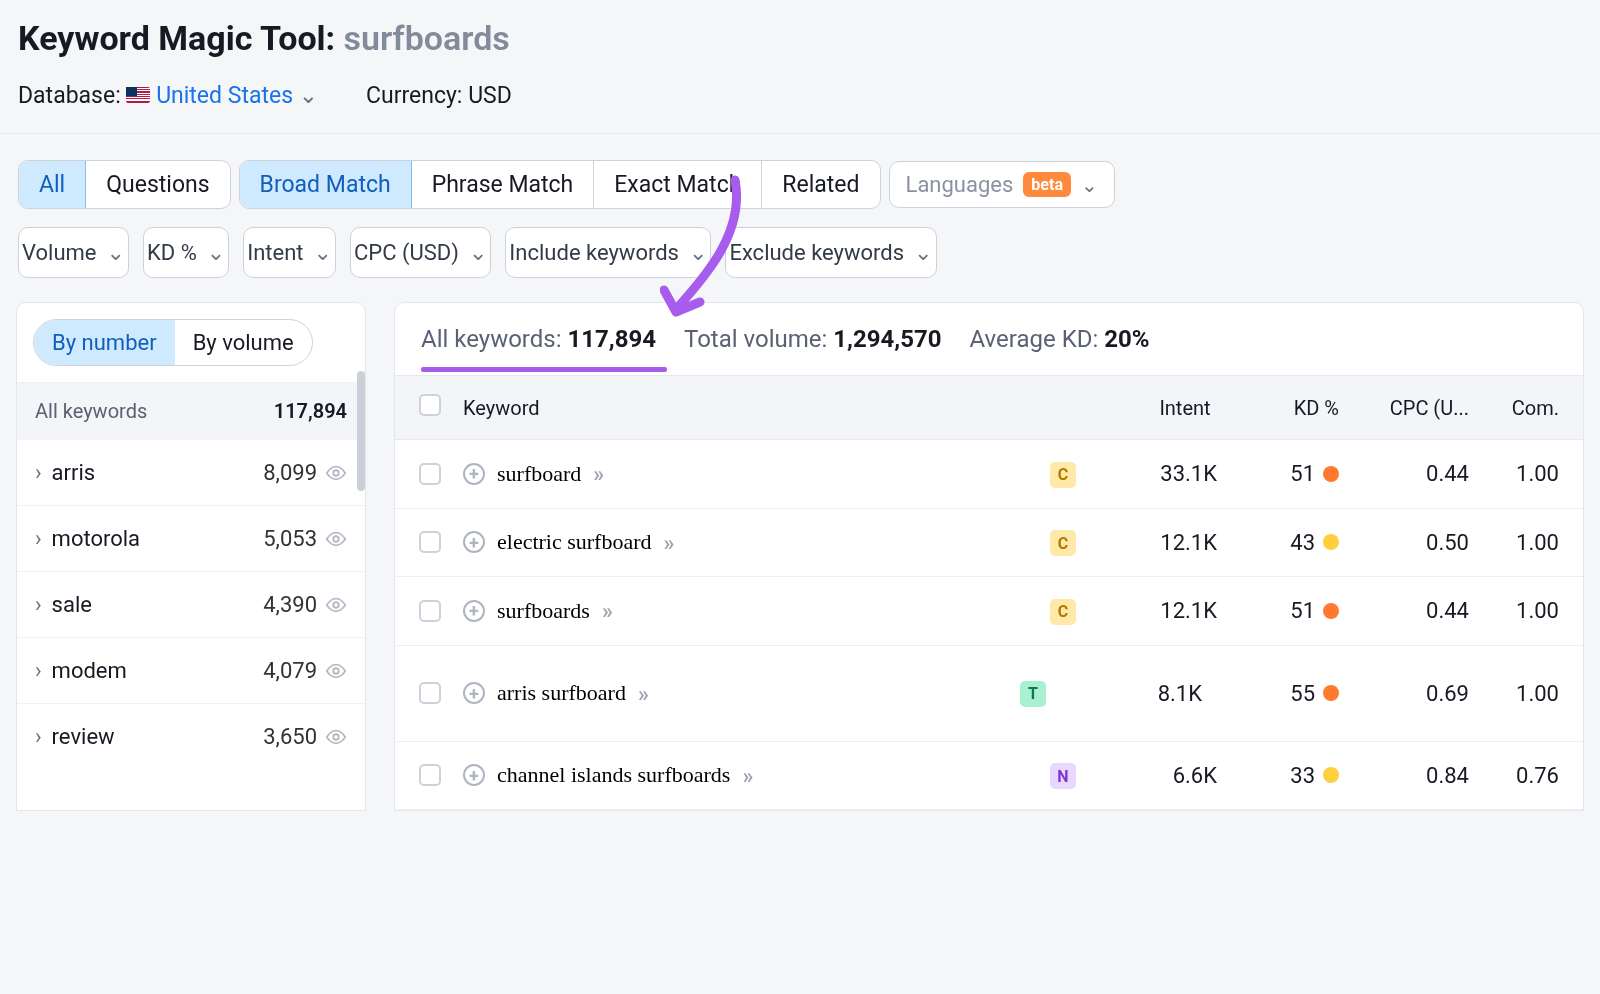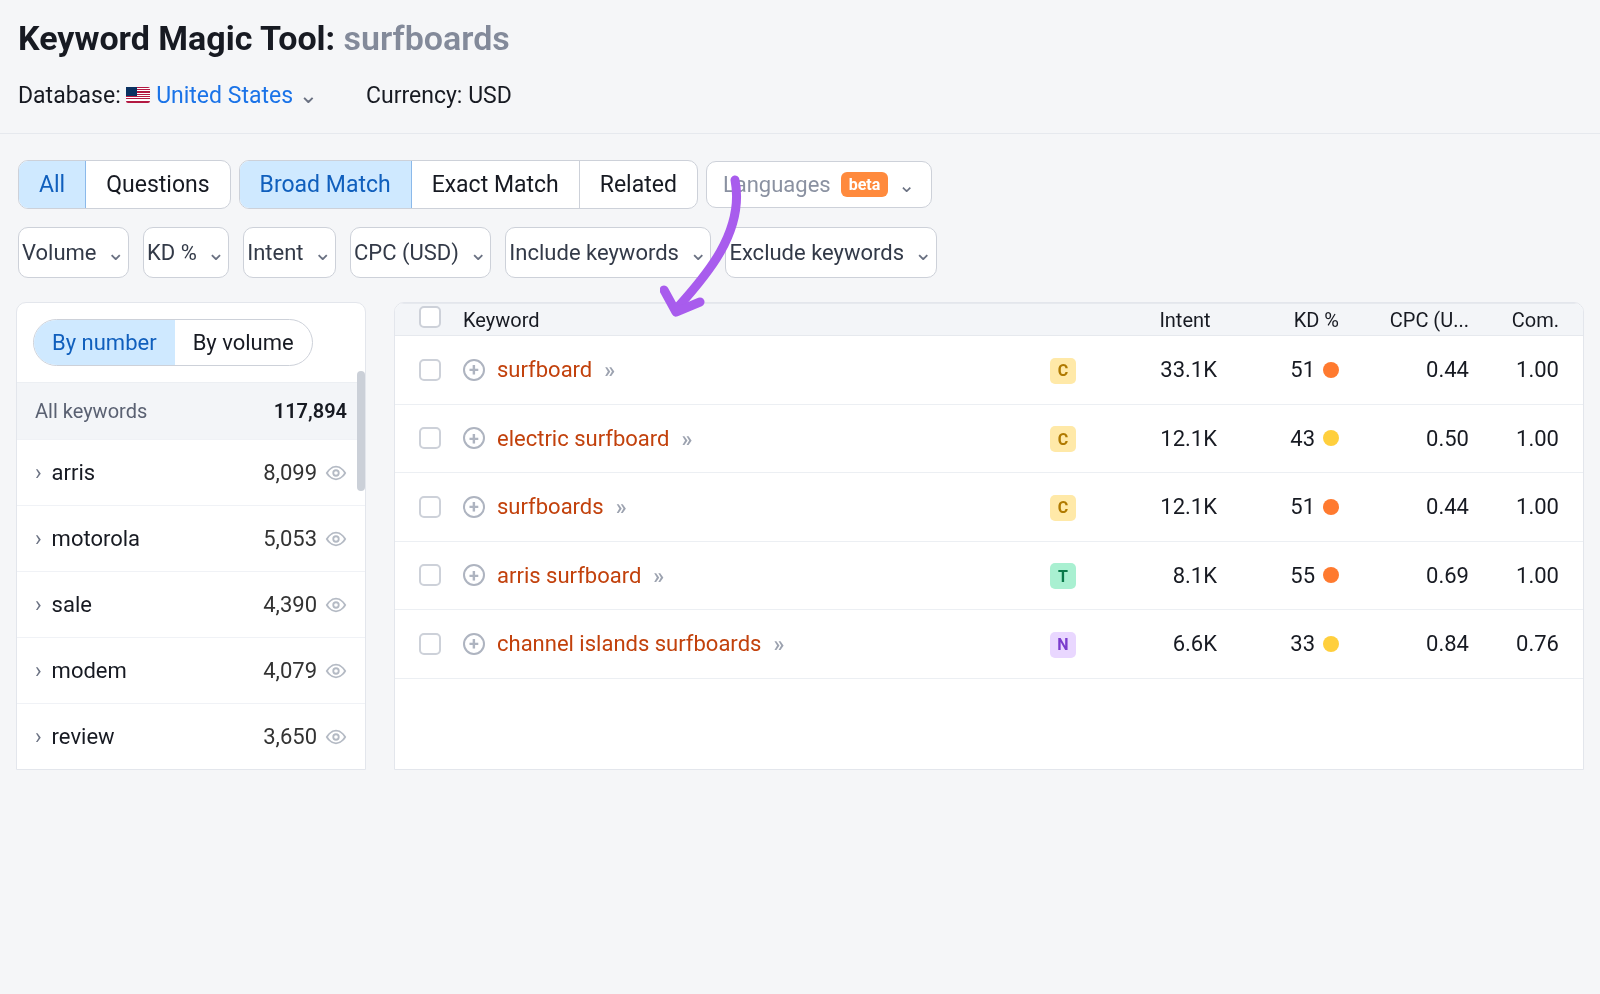--- a/index.html
+++ b/index.html
@@ -41,32 +41,32 @@
 .side-hdr .cnt { font-weight:600; color:#171a22;}
 .side-item { padding:20px 18px; display:flex; align-items:center; justify-content:space-between; font-size:22px; border-top:1px solid #f0f2f6;}
 .side-item .lbl { display:flex; align-items:center; gap:10px;}
 .side-item .cnt { display:flex; align-items:center; gap:8px; color:#333;}
 .side-scroll{ position:absolute; right:0; top:68px; width:8px; height:120px; background:#cbd0d8; border-radius:4px;}
 
 .main { flex:1; background:#fff; border:1.5px solid #e3e6ec; border-radius:10px 10px 0 0; overflow:hidden; }
 .sum { padding: 22px 26px; display:flex; gap:28px; font-size:24px; color:#5a6172; align-items:center; position:relative;}
 .sum b { color:#171a22; font-weight:700;}
 .underline { position:absolute; left:26px; top:64px; width:246px; height:5px; background:#a85ced; border-radius:2px;}
-.thead { display:flex; background:#f3f5f8; padding: 2px 24px; font-size:20px; color:#171a22; align-items:center; border-top:1px solid #e6e9ee; border-bottom:1px solid #e6e9ee;}
+.thead { display:flex; background:#f3f5f8; padding: 18px 24px; font-size:20px; color:#171a22; align-items:center; border-top:1px solid #e6e9ee; border-bottom:1px solid #e6e9ee;}
 .col-cb{ width:44px;}
 .col-kw{ flex:1;}
 .col-int{ width:88px; text-align:center;}
 .col-vol{ width:122px; text-align:right; background:#e9ebef; margin:-18px 0; padding:18px 12px 18px 0; display:flex; justify-content:flex-end; align-items:center; gap:6px;}
 .col-kd{ width:110px; text-align:right;}
 .col-cpc{ width:130px; text-align:right;}
 .col-com{ width:90px; text-align:right;}
 .trow { display:flex; padding: 20px 24px; font-size:22px; align-items:center; border-bottom:1px solid #eceff3;}
 .trow .col-cb{display:flex; align-items:center;}
 .cb { width:22px; height:22px; border:2px solid #cdd1d9; border-radius:5px; background:#fff; display:inline-block;}
-.kw-link{ color:#c2410c; }
+.kw-link{ color:#000000;font-family:Liberation Serif, serif; }
 .kw-cell{ display:flex; align-items:center; gap:12px; flex:1;}
 .plus-ic{ width:22px; height:22px; border:2.5px solid #aeb4c0; border-radius:50%; display:inline-flex; align-items:center; justify-content:center; color:#aeb4c0; font-size:18px; font-weight:700;}
 .chev2{ color:#9da3b0; letter-spacing:-4px; font-weight:600;}
 .intent-badge{ width:26px; height:26px; border-radius:5px; display:inline-flex; align-items:center; justify-content:center; font-size:16px; font-weight:700;}
 .i-C{ background:#ffe9a8; color:#b07a00;}
 .i-T{ background:#a9f0d1; color:#0a7a4a;}
 .i-N{ background:#e9d7ff; color:#7a3bcc;}
 .kd-cell{ display:flex; justify-content:flex-end; align-items:center; gap:8px;}
 .dot{ width:16px; height:16px; border-radius:50%; display:inline-block;}
 .dot-o{ background:#ff7a2f;}
@@ -104,20 +104,21 @@
 </div>
 <hr class="hr">
 
 <div class="tabs-row">
   <div class="btn-grp">
     <div class="btn sel">All</div>
     <div class="btn">Questions</div>
   </div>
   <div class="btn-grp">
     <div class="btn sel">Broad Match</div>
+    <div class="btn">Phrase Match</div>
     <div class="btn">Exact Match</div>
     <div class="btn">Related</div>
   </div>
   <div class="lang-pill">
     <span class="txt">Languages</span>
     <span class="beta">beta</span>
     <span class="chevron">⌄</span>
   </div>
 </div>
 
@@ -234,20 +235,26 @@
                 <circle cx="12" cy="12" r="3" fill="none" stroke="#b4bac4" stroke-width="2"></circle>
               </svg>
             </span>
           </span>
         </div>
       </div>
     <div class="side-scroll"></div>
   </div>
 
   <div class="main">
+    <div class="sum">
+      <span><span>All keywords:</span> <b>117,894</b></span>
+      <span><span>Total volume:</span> <b>1,294,570</b></span>
+      <span><span>Average KD:</span> <b>20%</b></span>
+      <div class="underline"></div>
+    </div>
     <div class="thead">
       <div class="col-cb"><span class="cb"></span></div>
       <div class="col-kw">Keyword</div>
       <div class="col-int">Intent</div>
       <div class="col-kd">KD %</div>
       <div class="col-cpc">CPC (U...</div>
       <div class="col-com">Com.</div>
     </div>
     <div id="tbody">
         <div class="trow">
@@ -307,21 +314,21 @@
         <div class="trow">
     <div class="col-cb">
             <span class="cb"></span>
           </div>
     <div class="kw-cell col-kw">
       <span class="plus-ic">+</span>
       <span class="kw-link">arris surfboard</span>
       <span class="chev2">»</span>
     </div>
     <div class="col-int"><span class="intent-badge i-T">T</span></div>
-    <div class="col-vol" style="background:transparent;margin:0;padding:0 12px 0 0;">8.1K</div>
+    <div class="col-vol" style="background:transparent;margin:15px;padding:0 12px 0 0;">8.1K</div>
     <div class="col-kd kd-cell">
             <span>55</span>
             <span class="dot dot-o"></span>
           </div>
     <div class="col-cpc">0.69</div>
     <div class="col-com">1.00</div>
         </div>
         <div class="trow">
     <div class="col-cb">
             <span class="cb"></span>

